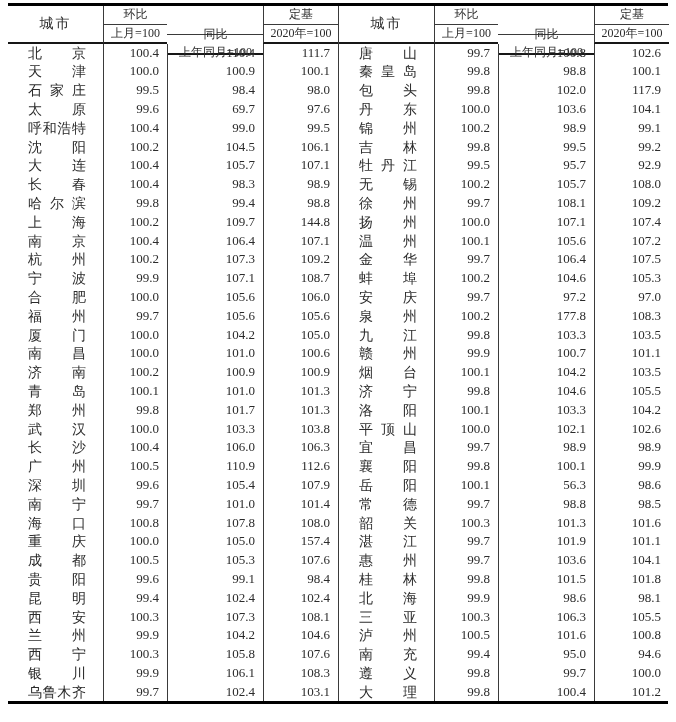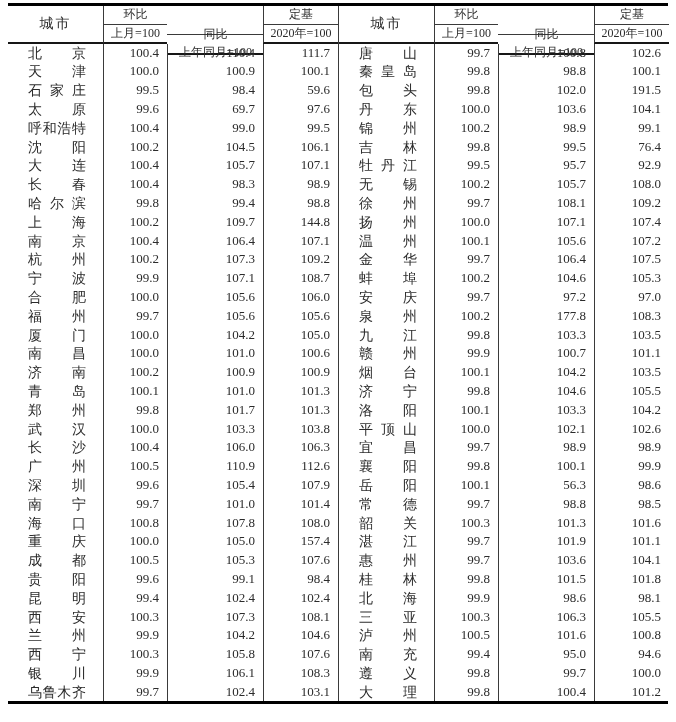--- a/index.html
+++ b/index.html
@@ -70,21 +70,21 @@
         <div class="cell num-cell col-line">100.4</div>
         <div class="cell num-cell col-line">110.4</div>
         <div class="cell num-cell col-line">111.7</div>
         <div class="cell city-cell"><span class="city-name">天津</span></div>
         <div class="cell num-cell col-line">100.0</div>
         <div class="cell num-cell col-line">100.9</div>
         <div class="cell num-cell col-line">100.1</div>
         <div class="cell city-cell"><span class="city-name">石家庄</span></div>
         <div class="cell num-cell col-line">99.5</div>
         <div class="cell num-cell col-line">98.4</div>
-        <div class="cell num-cell col-line">59.6</div>
+        <div class="cell num-cell col-line">98.0</div>
         <div class="cell city-cell"><span class="city-name">太原</span></div>
         <div class="cell num-cell col-line">99.6</div>
         <div class="cell num-cell col-line">69.7</div>
         <div class="cell num-cell col-line">97.6</div>
         <div class="cell city-cell"><span class="city-name">呼和浩特</span></div>
         <div class="cell num-cell col-line">100.4</div>
         <div class="cell num-cell col-line">99.0</div>
         <div class="cell num-cell col-line">99.5</div>
         <div class="cell city-cell"><span class="city-name">沈阳</span></div>
         <div class="cell num-cell col-line">100.2</div>
@@ -220,33 +220,33 @@
         <div class="cell num-cell col-line">99.7</div>
         <div class="cell num-cell col-line">100.8</div>
         <div class="cell num-cell col-line">102.6</div>
         <div class="cell city-cell"><span class="city-name">秦皇岛</span></div>
         <div class="cell num-cell col-line">99.8</div>
         <div class="cell num-cell col-line">98.8</div>
         <div class="cell num-cell col-line">100.1</div>
         <div class="cell city-cell"><span class="city-name">包头</span></div>
         <div class="cell num-cell col-line">99.8</div>
         <div class="cell num-cell col-line">102.0</div>
-        <div class="cell num-cell col-line">191.5</div>
+        <div class="cell num-cell col-line">117.9</div>
         <div class="cell city-cell"><span class="city-name">丹东</span></div>
         <div class="cell num-cell col-line">100.0</div>
         <div class="cell num-cell col-line">103.6</div>
         <div class="cell num-cell col-line">104.1</div>
         <div class="cell city-cell"><span class="city-name">锦州</span></div>
         <div class="cell num-cell col-line">100.2</div>
         <div class="cell num-cell col-line">98.9</div>
         <div class="cell num-cell col-line">99.1</div>
         <div class="cell city-cell"><span class="city-name">吉林</span></div>
         <div class="cell num-cell col-line">99.8</div>
         <div class="cell num-cell col-line">99.5</div>
-        <div class="cell num-cell col-line">76.4</div>
+        <div class="cell num-cell col-line">99.2</div>
         <div class="cell city-cell"><span class="city-name">牡丹江</span></div>
         <div class="cell num-cell col-line">99.5</div>
         <div class="cell num-cell col-line">95.7</div>
         <div class="cell num-cell col-line">92.9</div>
         <div class="cell city-cell"><span class="city-name">无锡</span></div>
         <div class="cell num-cell col-line">100.2</div>
         <div class="cell num-cell col-line">105.7</div>
         <div class="cell num-cell col-line">108.0</div>
         <div class="cell city-cell"><span class="city-name">徐州</span></div>
         <div class="cell num-cell col-line">99.7</div>

